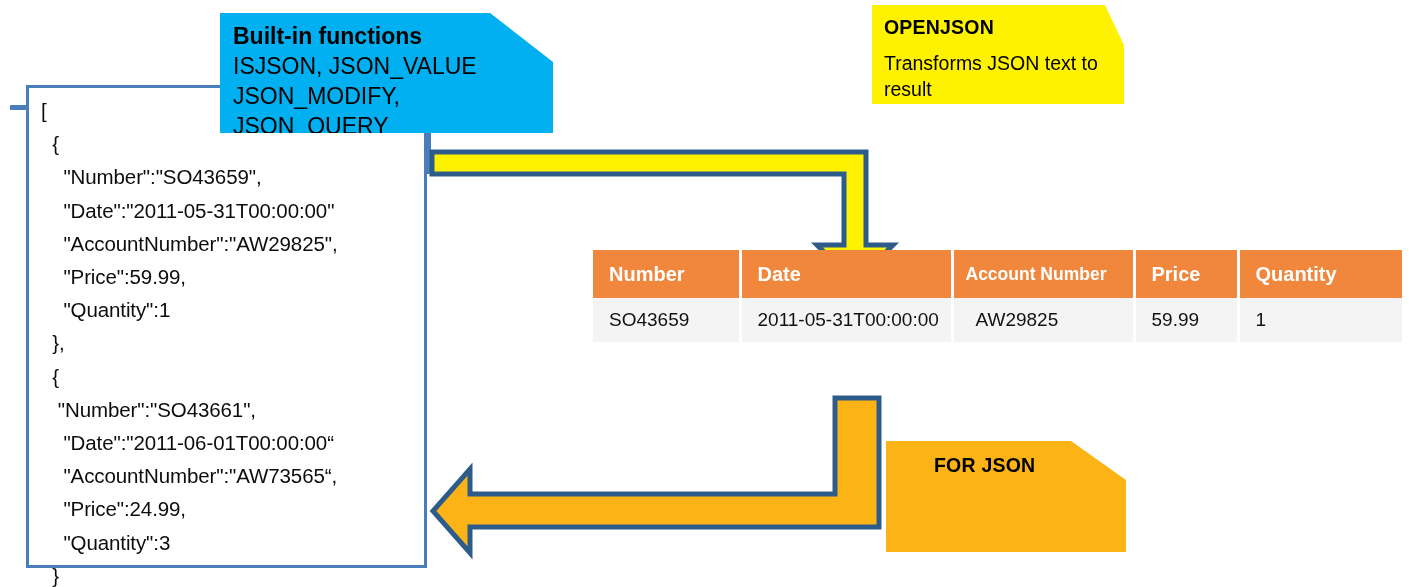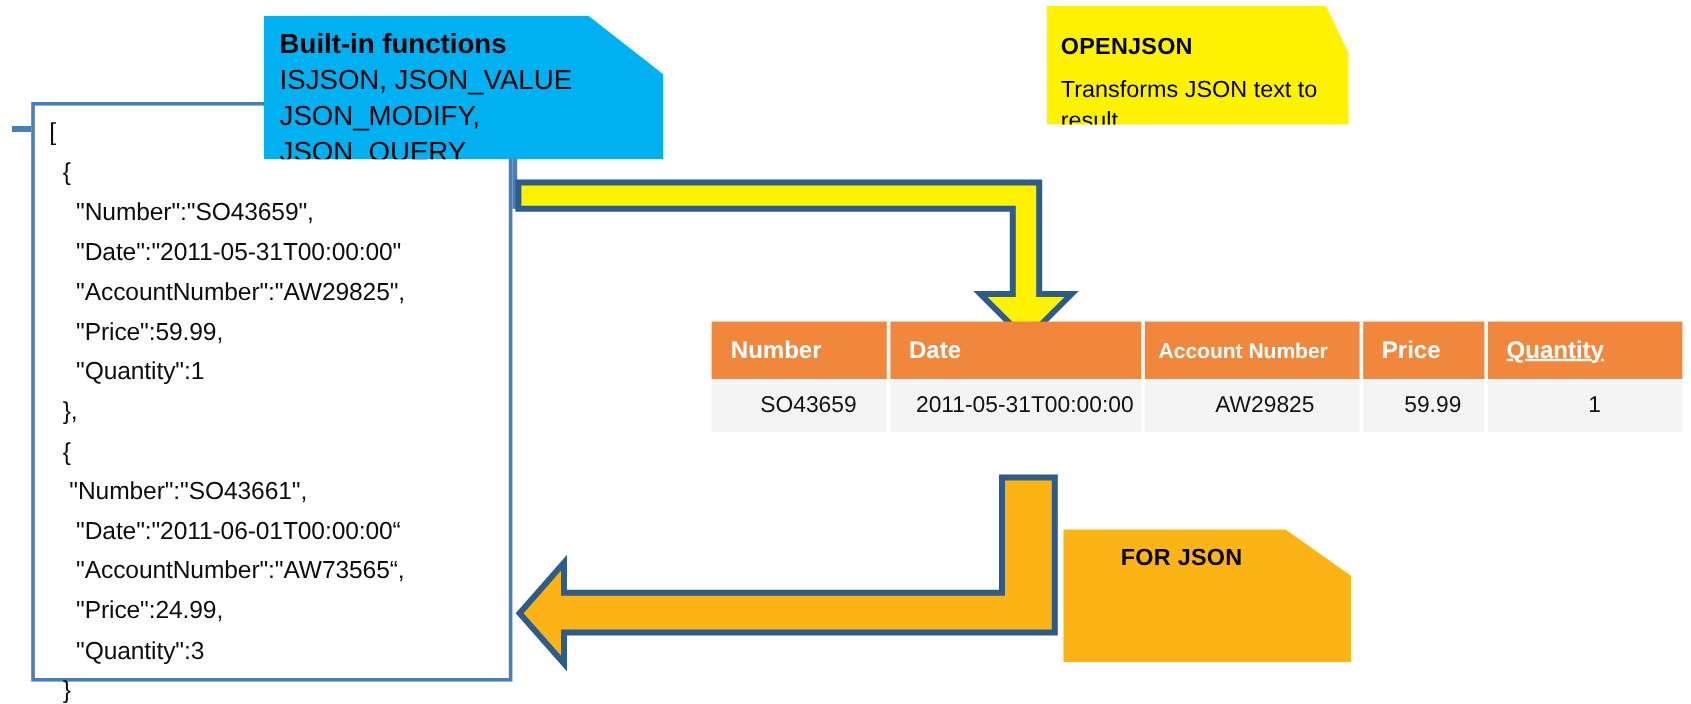--- a/index.html
+++ b/index.html
@@ -75,21 +75,21 @@
   .callout-builtin .c-body  { font-size: 23px; line-height: 30px; white-space: pre-line; }
 
   .callout-openjson {
     left: 872px;
     top: 5px;
     width: 252px;
     height: 99px;
     background: #FFF200;
     clip-path: polygon(0 0, 233px 0, 100% 40px, 100% 100%, 0 100%);
     z-index: 5;
-    padding: 21px 0 0 12px;
+    padding: 9px 0 0 12px;
     color: #000000;
   }
   .callout-openjson .c-title { font-size: 19.5px; line-height: 27px; letter-spacing: 0.2px;}
   .callout-openjson .c-body  { font-size: 19.5px; line-height: 26px; margin-top: 9px; width: 228px; }
 
   .callout-forjson {
     left: 886px;
     top: 441px;
     width: 240px;
     height: 111px;
@@ -119,46 +119,46 @@
     width: 1409px;
     height: 587px;
     z-index: 3;
     pointer-events: none;
   }
 
   
   .result-table {
     position: absolute;
     left: 593px;
-    top: 268px;
+    top: 250px;
     width: 809px;
     z-index: 4;
     border-collapse: collapse;
     table-layout: fixed;
   }
   .result-table th {
     background: #F0873C;
     color: #ffffff;
     font-weight: bold;
     text-align: left;
     padding: 0 0 0 16px;
     height: 48px;
     border-right: 3px solid #ffffff;
     font-size: 20px;
     vertical-align: middle;
   }
-  .result-table th:last-child { border-right: none; text-decoration: underline; }
+  .result-table th:last-child { border-right: none; }
   .result-table th.small-head {
     font-size: 17.5px;
     padding-left: 12px;
   }
   .result-table td {
     background: #F4F4F4;
     color: #121212;
-    text-align: center;
+    text-align: left;
     padding: 0 0 0 16px;
     height: 44px;
     border-right: 3px solid #ffffff;
     border-bottom: 3px solid #ffffff;
     font-size: 19px;
     vertical-align: middle;
   }
   .result-table td:last-child { border-right: none; }
   .result-table td.indented { padding-left: 22px; }
   .result-table tr:last-child td { border-bottom: none; }

